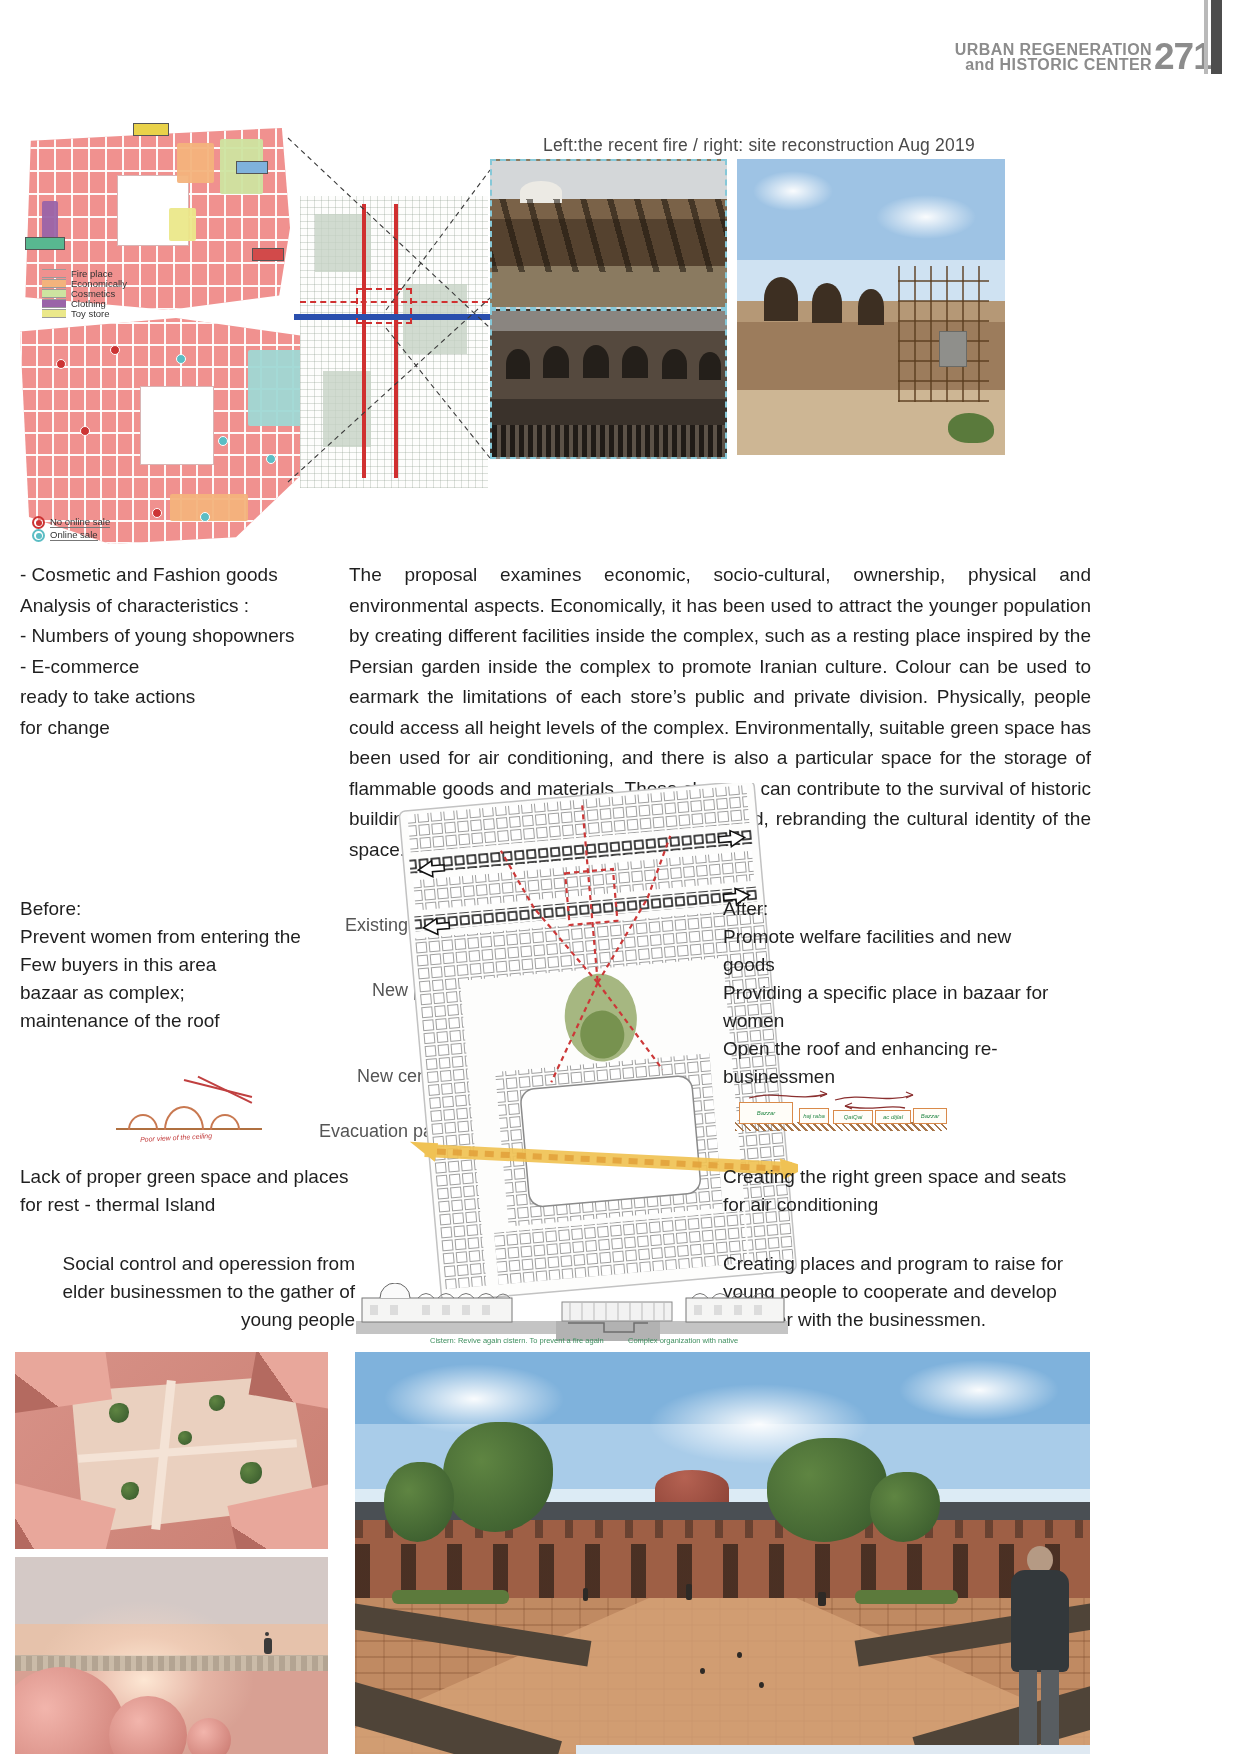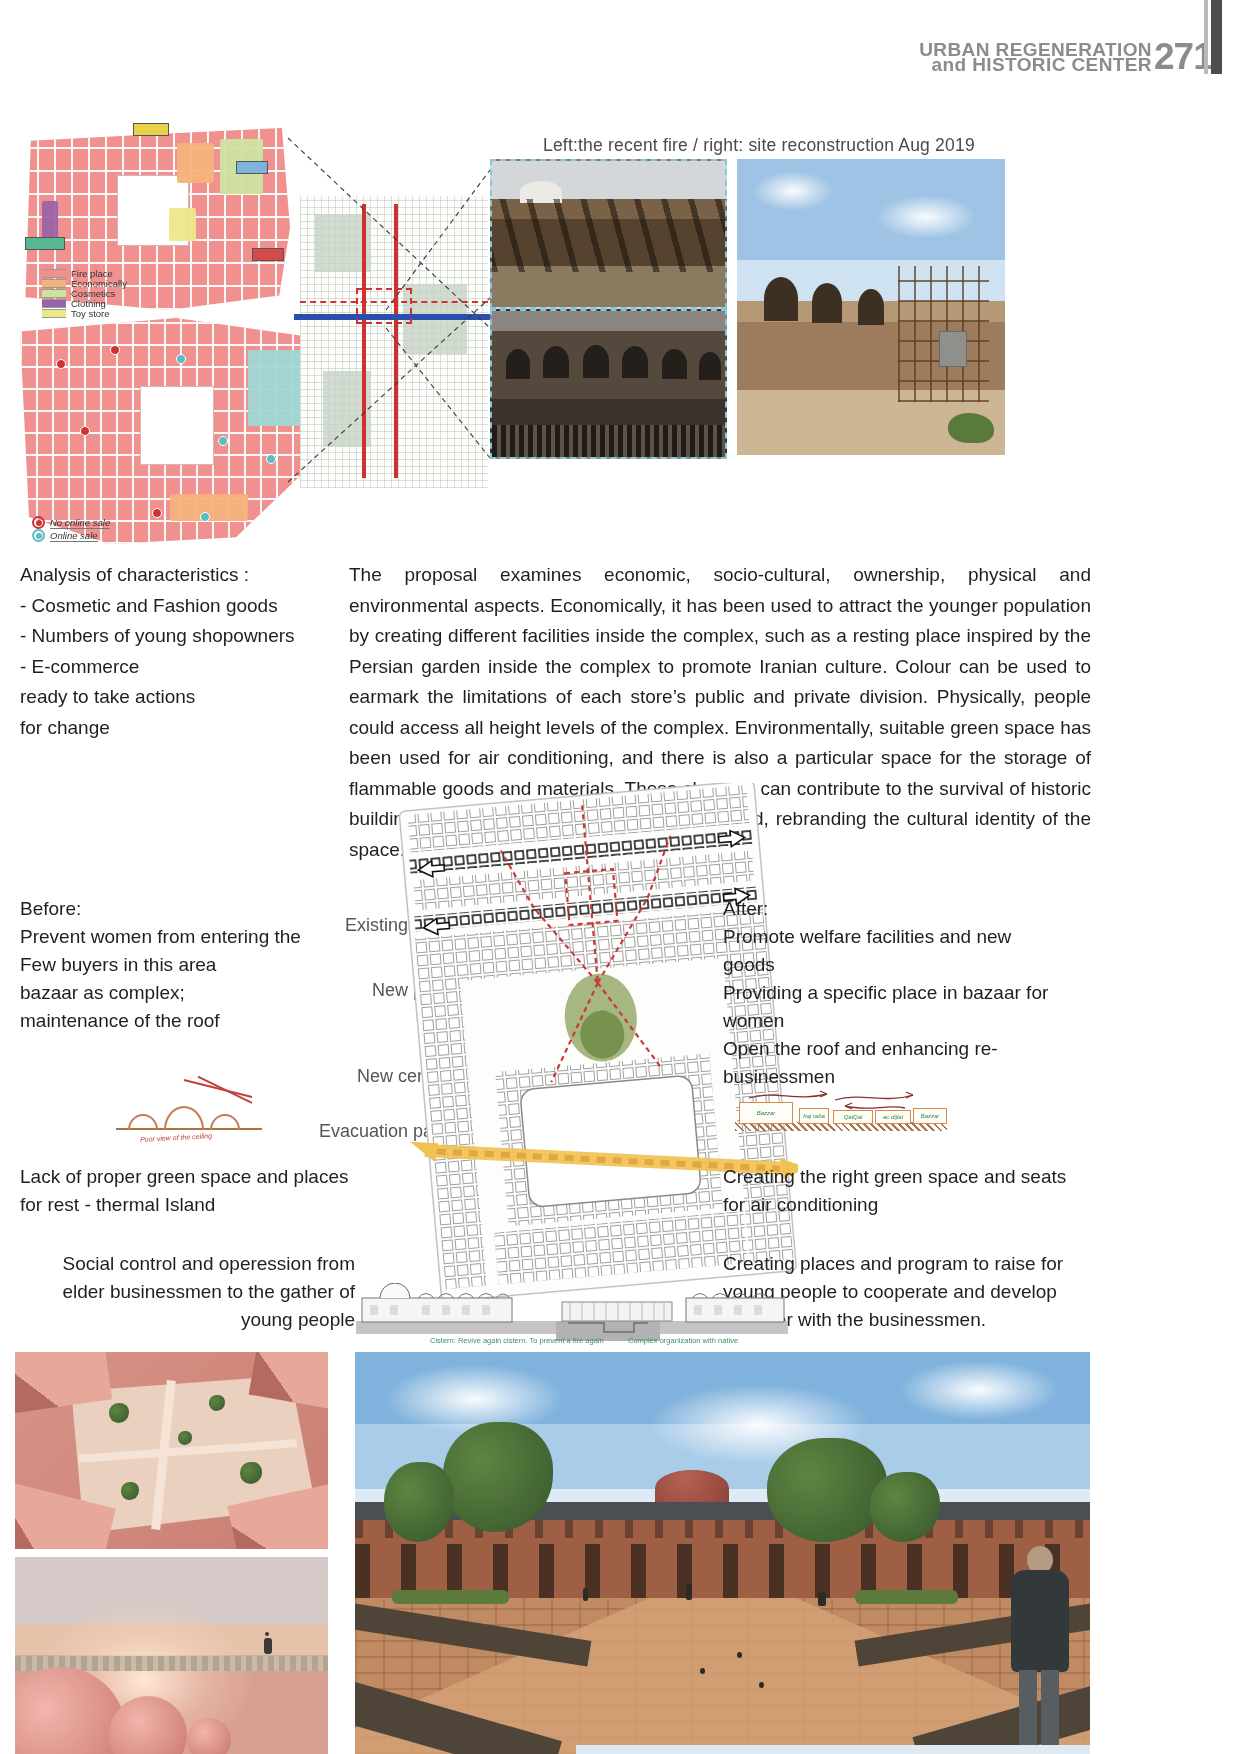--- a/index.html
+++ b/index.html
@@ -2,21 +2,21 @@
 <html><head>
 <meta charset="utf-8">
 <style>
   html,body{margin:0;padding:0;background:#ffffff;}
   .page{position:relative;width:1240px;height:1754px;background:#fff;overflow:hidden;
         font-family:"Liberation Sans", sans-serif;color:#1f1f1f;}
   .abs{position:absolute;}
 
   
   .hdr-title{position:absolute;left:900px;top:42px;width:252px;text-align:right;
-             font-size:19px;font-weight:bold;color:#8c8c8c;letter-spacing:.4px;line-height:15px;}
+             font-size:16px;font-weight:bold;color:#8c8c8c;letter-spacing:.4px;line-height:15px;}
   .hdr-num{position:absolute;left:1154px;top:36px;font-size:37px;font-weight:bold;color:#8c8c8c;letter-spacing:-1px;}
   .hdr-bar-thin{position:absolute;left:1204px;top:0;width:4px;height:74px;background:#b9b9b9;}
   .hdr-bar{position:absolute;left:1211px;top:0;width:11px;height:74px;background:#4d4d4d;}
 
   
   .fig-caption{position:absolute;left:543px;top:135px;font-size:17.5px;color:#4a4a4a;letter-spacing:.2px;}
 
   .planA{position:absolute;left:20px;top:128px;width:270px;height:182px;}
   .planA-body{position:absolute;inset:0;background-color:#f0918f;
       background-image:repeating-linear-gradient(90deg,rgba(255,255,255,.95) 0 2px,transparent 2px 17px),
@@ -32,21 +32,21 @@
   .legA-lab{font-size:9.5px;color:#333;white-space:nowrap;}
 
   .planB{position:absolute;left:20px;top:318px;width:300px;height:226px;}
   .planB-body{position:absolute;inset:0;background-color:#f0918f;
       background-image:repeating-linear-gradient(90deg,rgba(255,255,255,.95) 0 2px,transparent 2px 16px),
                        repeating-linear-gradient(0deg,rgba(255,255,255,.95) 0 2px,transparent 2px 22px);
       clip-path:polygon(0 6%,52% 0,100% 9%,98% 64%,72% 97%,30% 100%,3% 88%);}
   .dot{position:absolute;width:8px;height:8px;border-radius:50%;border:1.5px solid #fff;}
 
   .saleLegend{position:absolute;left:32px;top:516px;}
-  .sale-row{display:flex;align-items:center;height:13px;font-style:italic;}
+  .sale-row{display:flex;align-items:flex-start;height:13px;}
   .sale-ic{width:9px;height:9px;border-radius:50%;border:2px solid #999;margin-right:5px;position:relative;flex:0 0 auto;}
   .sale-ic i{position:absolute;left:1.5px;top:1.5px;width:6px;height:6px;border-radius:50%;display:block;}
   .sale-lab{font-size:9.5px;color:#333;white-space:nowrap;border-bottom:1px solid #777;}
 
   .siteplan{position:absolute;left:300px;top:196px;width:188px;height:292px;background:#fdfdfc;
       background-image:repeating-linear-gradient(90deg,rgba(140,155,140,.30) 0 1px,transparent 1px 7px),
                        repeating-linear-gradient(0deg,rgba(140,155,140,.30) 0 1px,transparent 1px 7px);}
   .sp-block{position:absolute;background:#c6d2c4;opacity:.8;}
   .sp-redline{position:absolute;top:8px;bottom:10px;width:4px;background:#d03030;}
   .sp-blue{position:absolute;left:-6px;right:-6px;top:118px;height:6px;background:#2a4fae;}
@@ -269,22 +269,22 @@
     <div class="pr-cloud" style="left:52%;top:12%;width:100px;height:44px"></div>
     <div class="pr-arch" style="left:10%;top:40%;width:34px;height:44px"></div>
     <div class="pr-arch" style="left:28%;top:42%;width:30px;height:40px"></div>
     <div class="pr-arch" style="left:45%;top:44%;width:26px;height:36px"></div>
     <div class="pr-scaf"></div>
     <div class="pr-box"></div>
     <div class="pr-bush"></div>
   </div>
 
   <div class="analysis">
+    <div>- Cosmetic and Fashion goods</div>
     <div>Analysis of characteristics :</div>
-    <div>- Cosmetic and Fashion goods</div>
     <div>- Numbers of young shopowners</div>
     <div>- E-commerce</div>
     <div>ready to take actions</div>
     <div>for change</div>
   </div>
 
   <div class="proposal">The proposal examines economic, socio-cultural, ownership, physical and environmental aspects. Economically, it has been used to attract the younger population by creating different facilities inside the complex, such as a resting place inspired by the Persian garden inside the complex to promote Iranian culture. Colour can be used to earmark the limitations of each store’s public and private division. Physically, people could access all height levels of the complex. Environmentally, suitable green space has been used for air conditioning, and there is also a particular space for the storage of flammable goods and materials. These changes can contribute to the survival of historic buildings while benefiting future generations and, rebranding the cultural identity of the space.</div>
 
   <div class="before-block blocktext">
     <div>Before:</div>

